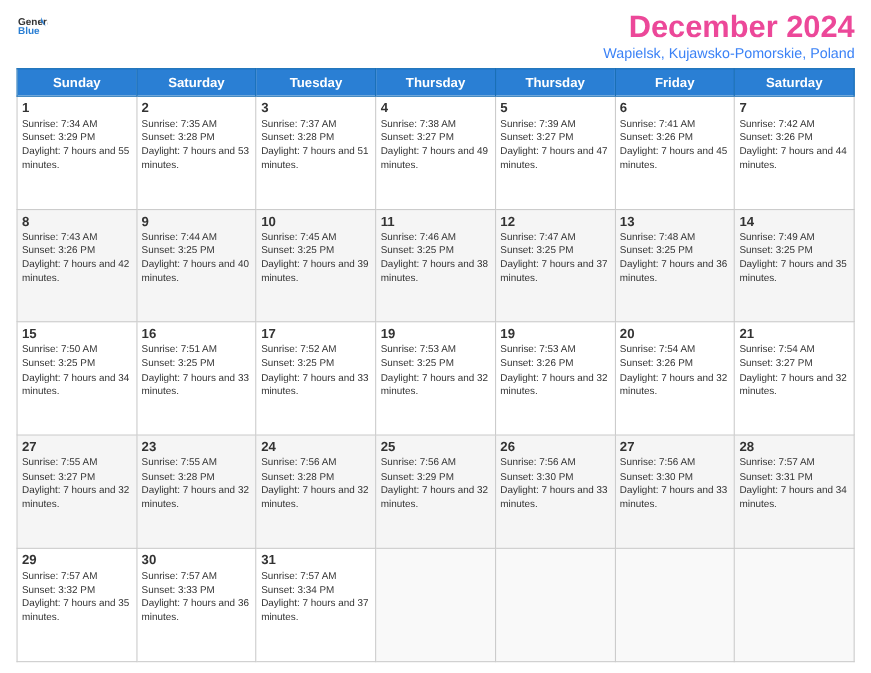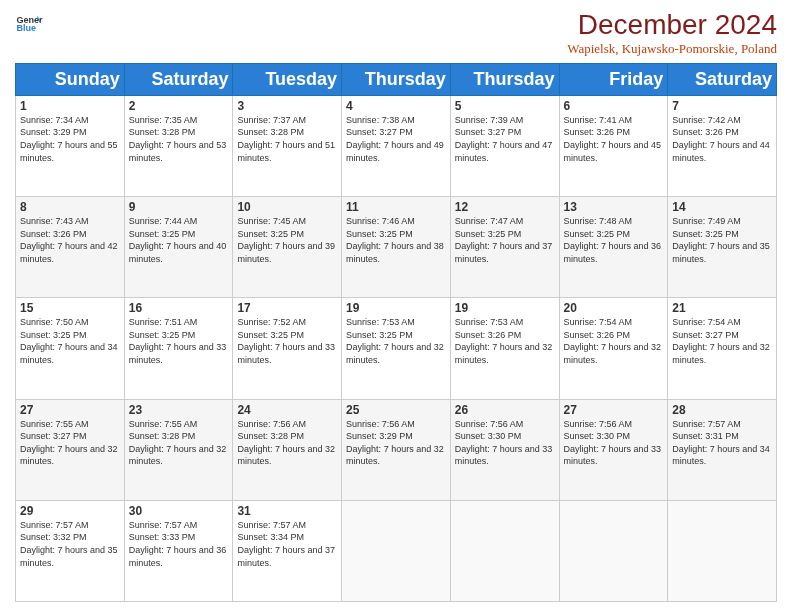--- a/index.html
+++ b/index.html
@@ -31,43 +31,42 @@
     .logo-icon {
       width: 28px;
       height: 28px;
       margin-right: 2px;
     }
     .title-block {
       text-align: right;
     }
     .month-title {
       font-size: 28px;
-      font-weight: normal;
-      color: #7f1d1d;
+      font-weight: bold;
+      color: #ec4899;
       line-height: 1.1;
     }
     .location-title {
       font-size: 13px;
-      color: #c2410c;
-      font-family: Liberation Serif, serif;
+      color: #3b82f6;
     }
     .calendar {
       flex: 1;
       border: 1px solid #ccc;
       border-collapse: collapse;
       width: 100%;
       table-layout: fixed;
     }
     .calendar th {
       background: #2a7fd4;
       color: #fff;
-      font-size: 18px;
+      font-size: 12px;
       font-weight: bold;
       padding: 5px 4px;
-      text-align: right;
+      text-align: center;
       border: 1px solid #1a6fb5;
     }
     .calendar td {
       border: 1px solid #ccc;
       vertical-align: top;
       padding: 3px 4px;
       font-size: 9.5px;
       color: #333;
       background: #fff;
       height: 80px;

